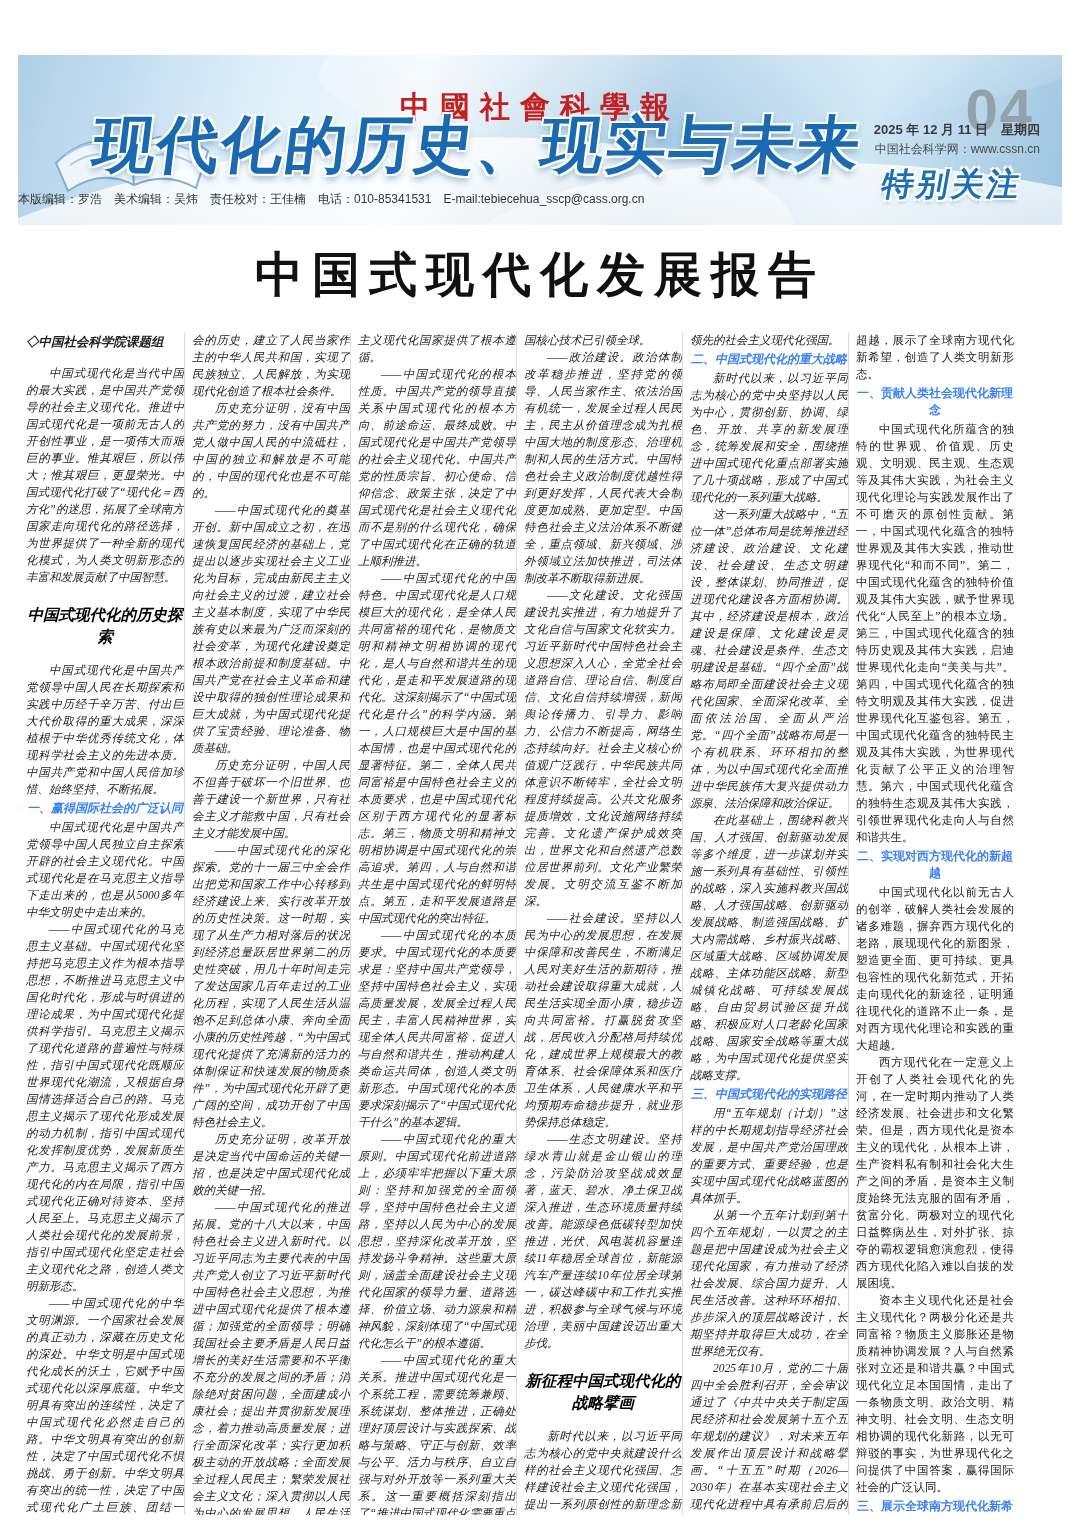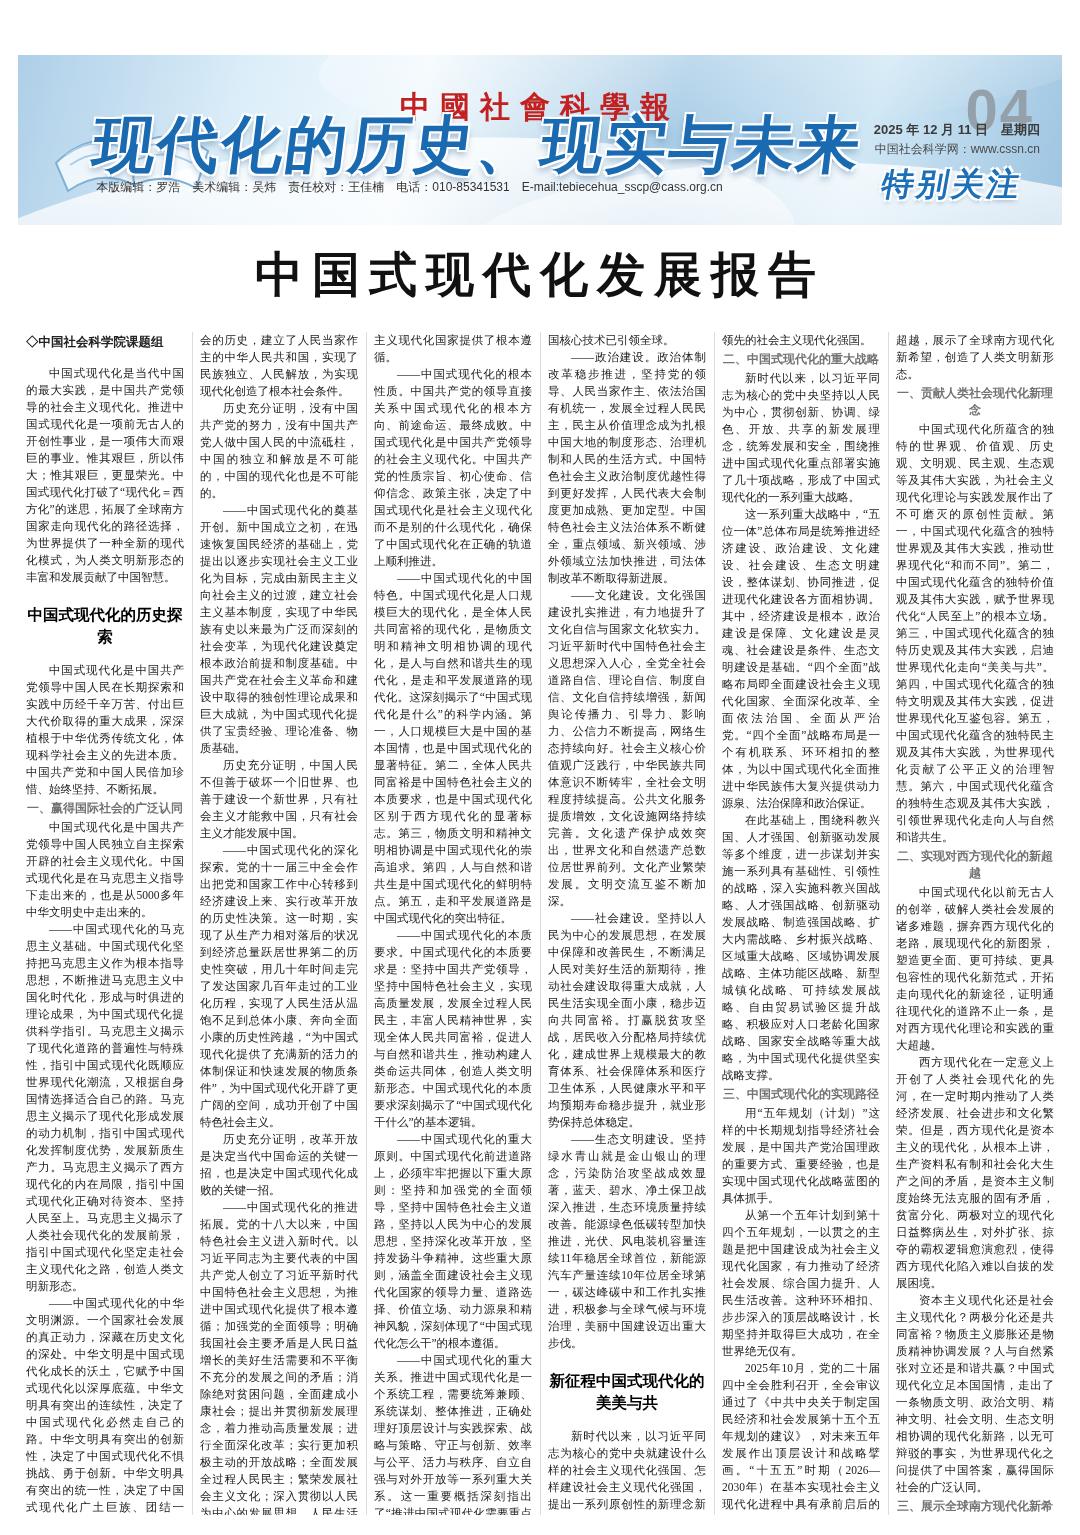--- a/index.html
+++ b/index.html
@@ -13,47 +13,47 @@
   .sw2{left:420px;top:110px;width:900px;height:300px;background:linear-gradient(180deg,rgba(255,255,255,.75),rgba(160,200,230,.15));transform:rotate(4deg);}
   .sw3{left:300px;top:-80px;width:800px;height:160px;background:linear-gradient(180deg,rgba(255,255,255,.55),rgba(255,255,255,0));transform:rotate(-3deg);}
   #book{position:absolute;left:28px;top:38px;}
   #masthead{position:absolute;left:0;top:12px;width:100%;text-align:center;
             font-size:30px;font-weight:bold;color:#c32020;letter-spacing:10px;
             font-family:"Liberation Serif",serif;margin-top:20px;}
   #banner-title{position:absolute;left:0;top:48px;width:88%;text-align:center;
             font-family:"Liberation Sans",sans-serif;font-weight:900;font-size:62px;
             color:#1a6ab2;transform:skewX(-7deg);letter-spacing:2px;white-space:nowrap;
             text-shadow:-2px -2px 0 #fff,2px -2px 0 #fff,-2px 2px 0 #fff,2px 2px 0 #fff,0 5px 7px rgba(40,90,140,.45);}
-  #edit-line{position:absolute;left:0;top:124px;width:75%;text-align:center;
+  #edit-line{position:absolute;left:0;top:136px;width:75%;
             font-size:12px;color:#333;font-family:"Liberation Sans",sans-serif;}
   #pageno{position:absolute;right:28px;top:2px;font-family:"Liberation Sans",sans-serif;
             font-size:58px;font-weight:900;color:#95a1aa;letter-spacing:2px;margin-top:19px;}
   #dateline{position:absolute;right:22px;top:66px;font-size:13px;font-weight:bold;color:#3a3a3a;
             font-family:Liberation Sans, sans-serif;}
   #siteline{position:absolute;right:22px;top:86px;font-size:12px;color:#4a4a4a;
             font-family:"Liberation Sans",sans-serif;}
   #badge{position:absolute;right:40px;top:108px;font-family:"Liberation Sans",sans-serif;
             font-size:32px;font-weight:900;color:#1d6fb8;transform:skewX(-10deg);letter-spacing:3px;
             text-shadow:-2px -2px 0 #fff,2px -2px 0 #fff,-2px 2px 0 #fff,2px 2px 0 #fff,0 3px 4px rgba(40,90,140,.4);}
   
   #headline{position:absolute;left:0;top:243px;width:100%;text-align:center;
             font-family:"Liberation Sans",sans-serif;font-weight:900;font-size:48px;
             color:#111;letter-spacing:9px;}
   
   #cols{position:absolute;left:26px;top:332px;width:1028px;height:1183px;display:flex;}
   .col{width:158px;height:100%;overflow:hidden;font-size:11.5px;line-height:17px;color:#222;}
-  .col:not(:last-child){padding-right:8px;border-right:1px solid #dcdcdc;margin-right:7px;}
+  .col:not(:last-child){border-right:1px solid #dcdcdc;margin-right:7px;font-style:italic;}
   .blk.para,.blk.cont{text-align:justify;}
   .blk.para{text-indent:2em;}
   .blk.cont{text-indent:0;}
   .blk.author{font-weight:bold;font-size:12.5px;margin:2px 0 14px 0;font-family:"Liberation Sans",sans-serif;}
   .blk.crosshead{font-family:"Liberation Sans",sans-serif;font-weight:900;font-size:15.5px;
             text-align:center;margin:18px 0 14px 0;white-space:pre-line;line-height:22px;color:#000;}
   .blk.subhead{font-family:"Liberation Sans",sans-serif;font-weight:bold;font-size:12px;
-            text-align:center;margin:2px 0 2px 0;color:#737373;}
+            text-align:center;margin:2px 0 2px 0;color:#3b82f6;}
 </style>
 </head>
 <body>
 
 <div id="page">
 
   <div id="banner">
     <div class="swoosh sw1"></div>
     <div class="swoosh sw2"></div>
     <div class="swoosh sw3"></div>
@@ -104,21 +104,21 @@
         <div class="blk para">——中国式现代化的重大原则。中国式现代化前进道路上，必须牢牢把握以下重大原则：坚持和加强党的全面领导，坚持中国特色社会主义道路，坚持以人民为中心的发展思想，坚持深化改革开放，坚持发扬斗争精神。这些重大原则，涵盖全面建设社会主义现代化国家的领导力量、道路选择、价值立场、动力源泉和精神风貌，深刻体现了“中国式现代化怎么干”的根本遵循。</div>
         <div class="blk para">——中国式现代化的重大关系。推进中国式现代化是一个系统工程，需要统筹兼顾、系统谋划、整体推进，正确处理好顶层设计与实践探索、战略与策略、守正与创新、效率与公平、活力与秩序、自立自强与对外开放等一系列重大关系。这一重要概括深刻指出了“推进中国式现代化需要重点注意什么”的方法论原则。</div>
       </div>
     <div class="col">
         <div class="blk cont">国核心技术已引领全球。</div>
         <div class="blk para">——政治建设。政治体制改革稳步推进，坚持党的领导、人民当家作主、依法治国有机统一，发展全过程人民民主，民主从价值理念成为扎根中国大地的制度形态、治理机制和人民的生活方式。中国特色社会主义政治制度优越性得到更好发挥，人民代表大会制度更加成熟、更加定型。中国特色社会主义法治体系不断健全，重点领域、新兴领域、涉外领域立法加快推进，司法体制改革不断取得新进展。</div>
         <div class="blk para">——文化建设。文化强国建设扎实推进，有力地提升了文化自信与国家文化软实力。习近平新时代中国特色社会主义思想深入人心，全党全社会道路自信、理论自信、制度自信、文化自信持续增强，新闻舆论传播力、引导力、影响力、公信力不断提高，网络生态持续向好。社会主义核心价值观广泛践行，中华民族共同体意识不断铸牢，全社会文明程度持续提高。公共文化服务提质增效，文化设施网络持续完善。文化遗产保护成效突出，世界文化和自然遗产总数位居世界前列。文化产业繁荣发展。文明交流互鉴不断加深。</div>
         <div class="blk para">——社会建设。坚持以人民为中心的发展思想，在发展中保障和改善民生，不断满足人民对美好生活的新期待，推动社会建设取得重大成就，人民生活实现全面小康，稳步迈向共同富裕。打赢脱贫攻坚战，居民收入分配格局持续优化，建成世界上规模最大的教育体系、社会保障体系和医疗卫生体系，人民健康水平和平均预期寿命稳步提升，就业形势保持总体稳定。</div>
         <div class="blk para">——生态文明建设。坚持绿水青山就是金山银山的理念，污染防治攻坚战成效显著，蓝天、碧水、净土保卫战深入推进，生态环境质量持续改善。能源绿色低碳转型加快推进，光伏、风电装机容量连续11年稳居全球首位，新能源汽车产量连续10年位居全球第一，碳达峰碳中和工作扎实推进，积极参与全球气候与环境治理，美丽中国建设迈出重大步伐。</div>
         <div class="blk crosshead">新征程中国式现代化的
-美美与共</div>
+战略擘画</div>
         <div class="blk para">新时代以来，以习近平同志为核心的党中央就建设什么样的社会主义现代化强国、怎样建设社会主义现代化强国，提出一系列原创性的新理念新思想新战略，进一步科学擘画了以中国式现代化全面推进中华民族伟大复兴的宏伟蓝图。</div>
       </div>
     <div class="col">
         <div class="blk cont">领先的社会主义现代化强国。</div>
         <div class="blk subhead">二、中国式现代化的重大战略</div>
         <div class="blk para">新时代以来，以习近平同志为核心的党中央坚持以人民为中心，贯彻创新、协调、绿色、开放、共享的新发展理念，统筹发展和安全，围绕推进中国式现代化重点部署实施了几十项战略，形成了中国式现代化的一系列重大战略。</div>
         <div class="blk para">这一系列重大战略中，“五位一体”总体布局是统筹推进经济建设、政治建设、文化建设、社会建设、生态文明建设，整体谋划、协同推进，促进现代化建设各方面相协调。其中，经济建设是根本，政治建设是保障、文化建设是灵魂、社会建设是条件、生态文明建设是基础。“四个全面”战略布局即全面建设社会主义现代化国家、全面深化改革、全面依法治国、全面从严治党。“四个全面”战略布局是一个有机联系、环环相扣的整体，为以中国式现代化全面推进中华民族伟大复兴提供动力源泉、法治保障和政治保证。</div>
         <div class="blk para">在此基础上，围绕科教兴国、人才强国、创新驱动发展等多个维度，进一步谋划并实施一系列具有基础性、引领性的战略，深入实施科教兴国战略、人才强国战略、创新驱动发展战略、制造强国战略、扩大内需战略、乡村振兴战略、区域重大战略、区域协调发展战略、主体功能区战略、新型城镇化战略、可持续发展战略、自由贸易试验区提升战略、积极应对人口老龄化国家战略、国家安全战略等重大战略，为中国式现代化提供坚实战略支撑。</div>
         <div class="blk subhead">三、中国式现代化的实现路径</div>
         <div class="blk para">用“五年规划（计划）”这样的中长期规划指导经济社会发展，是中国共产党治国理政的重要方式、重要经验，也是实现中国式现代化战略蓝图的具体抓手。</div>

